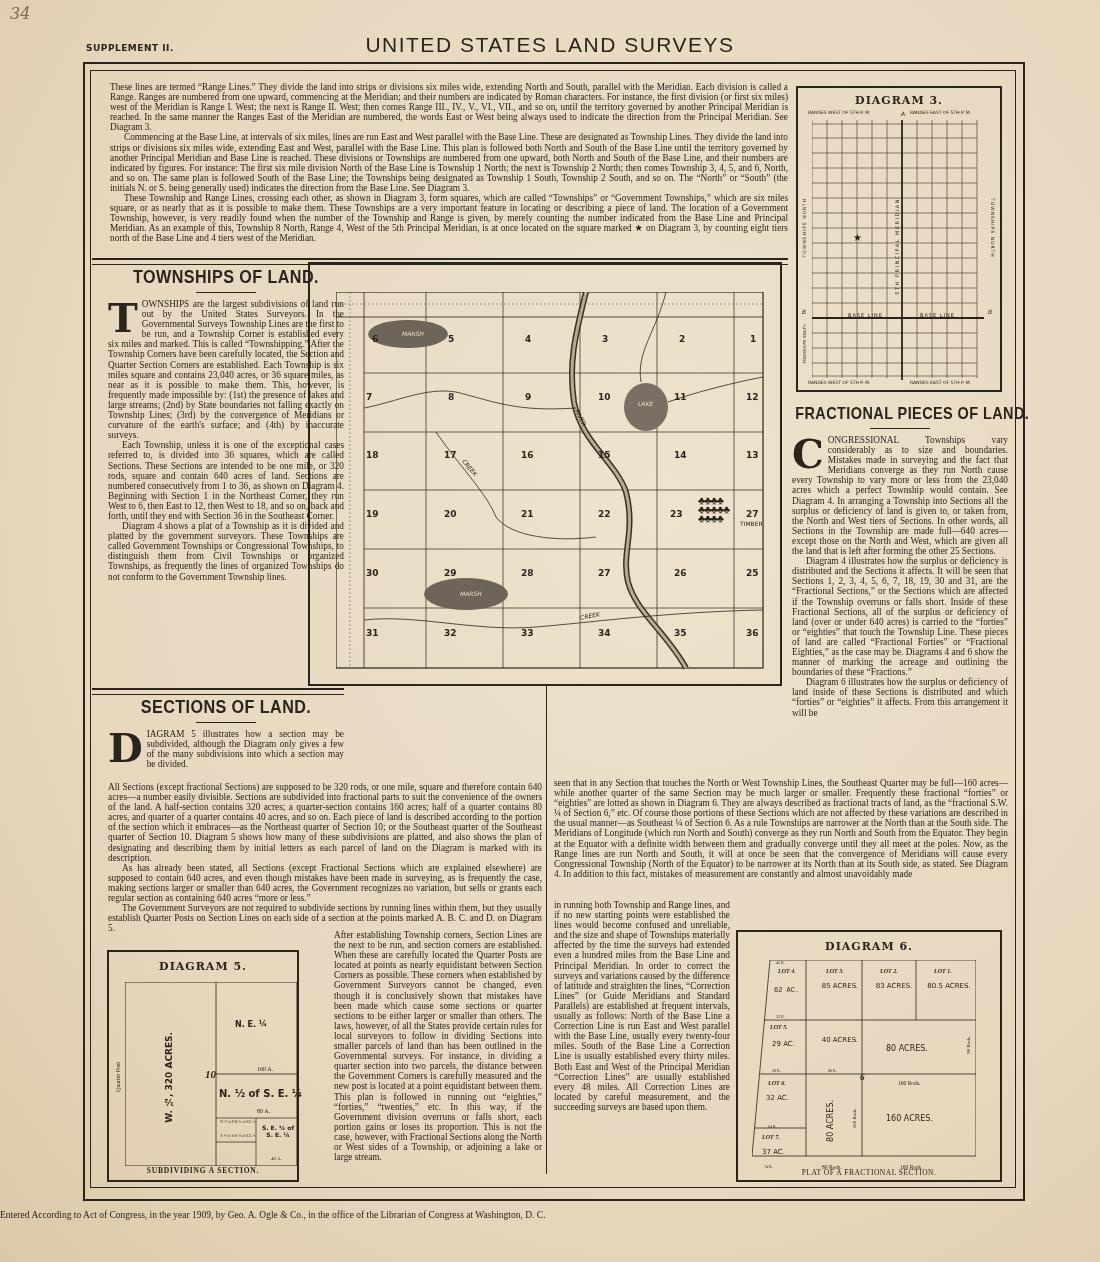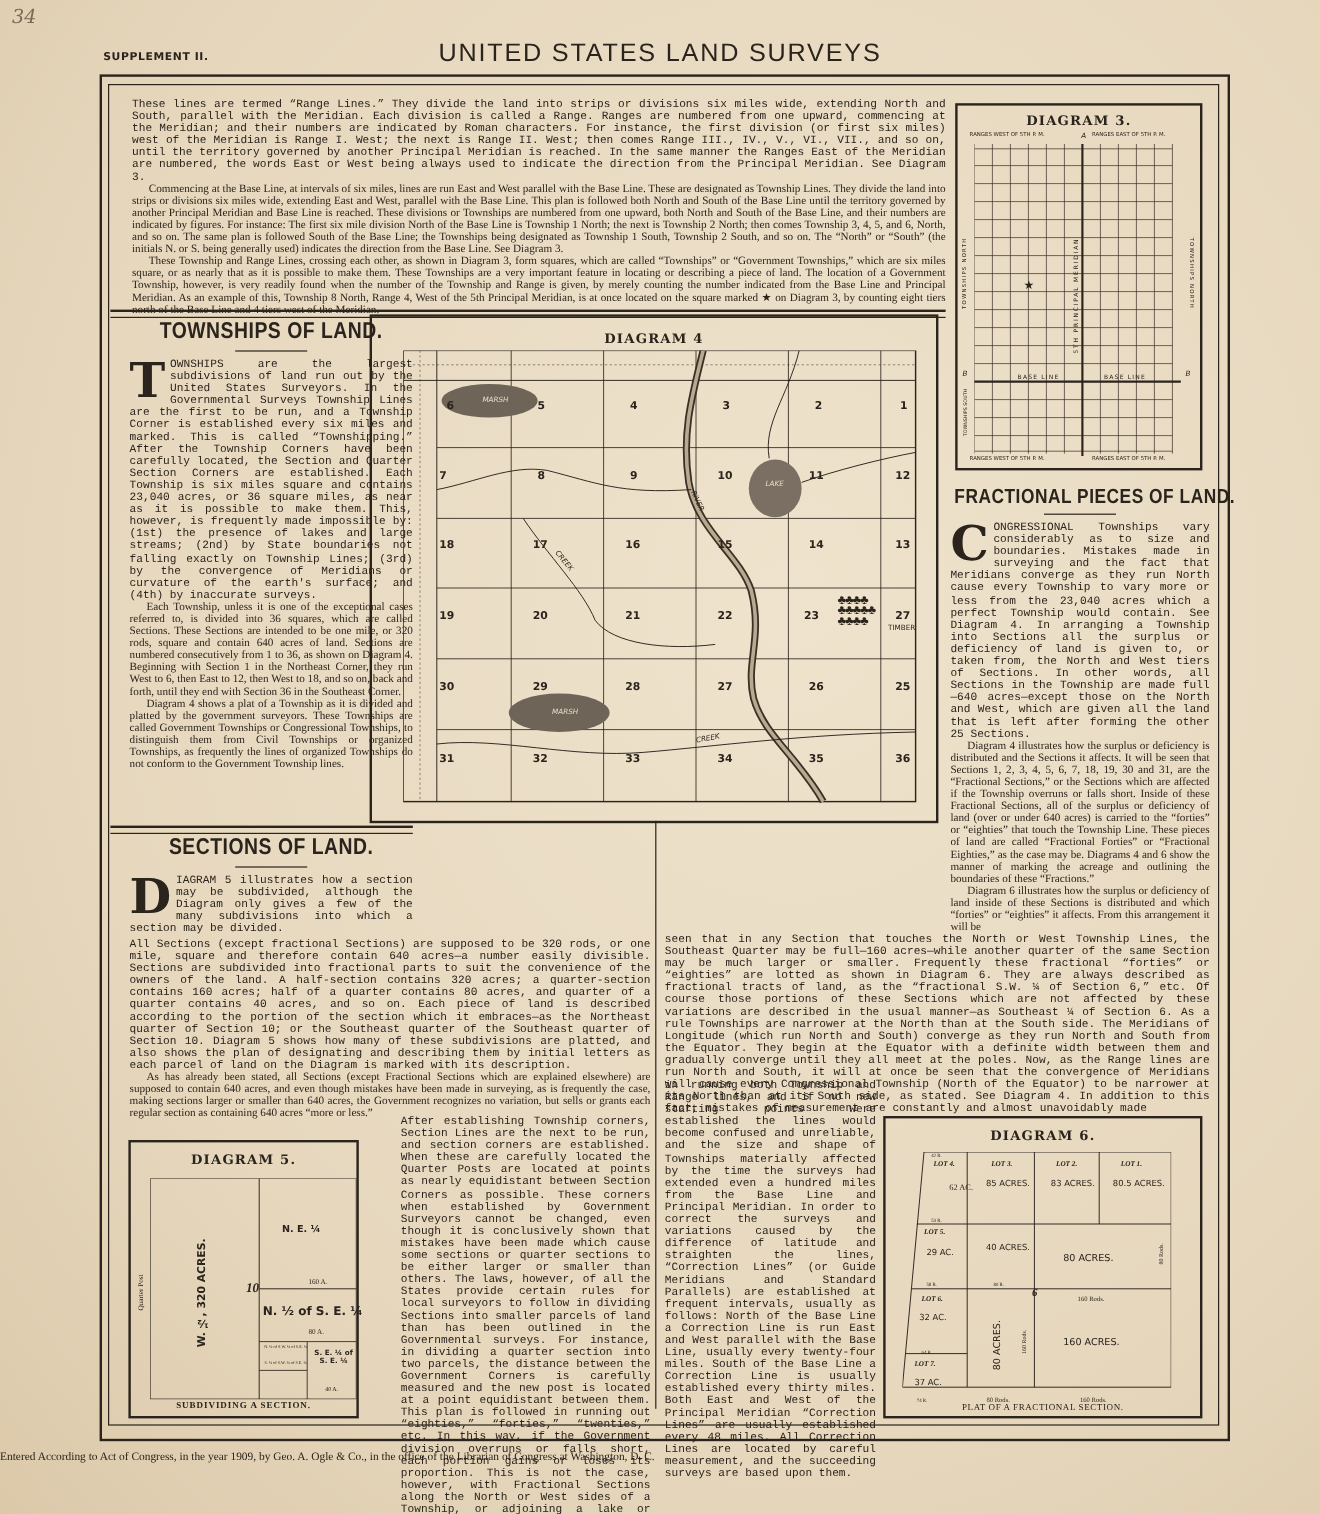--- a/index.html
+++ b/index.html
@@ -6,21 +6,21 @@
   body{width:1100px;height:1262px;background:#e9dcc6;font-family:"Liberation Serif","DejaVu Serif",serif;color:#2b241c;position:relative;overflow:hidden;}
   .paper{position:absolute;inset:0;background:radial-gradient(ellipse at 60% 40%,#efe3cd 0%,#e6d7bd 65%,#dcc9aa 100%);}
   .abs{position:absolute;}
   .pageno{left:10px;top:4px;font-family:"DejaVu Serif",serif;font-size:16px;color:#7a6a55;font-style:italic;}
   .supp{left:86px;top:43px;font-family:"DejaVu Sans",sans-serif;font-size:9px;letter-spacing:0.5px;font-weight:bold;}
   .title{left:0;width:1100px;top:33px;text-align:center;font-family:"Liberation Sans","DejaVu Sans",sans-serif;font-size:21px;letter-spacing:1.5px;}
   .outer{left:83px;top:62px;width:938px;height:1135px;border:2px solid #2b241c;}
   .inner{left:90px;top:70px;width:924px;height:1116px;border:1px solid #2b241c;}
   .txt{font-size:9.3px;line-height:10.1px;text-align:justify;}
   .txt p{margin:0;text-indent:14px;}
-  .txt p.noind{text-indent:0;font-family:Liberation Mono, monospace;}
+  .txt p.noind{text-indent:0;}
   .hr2{height:4px;border-top:2px solid #2b241c;border-bottom:1px solid #2b241c;}
   .h2{font-family:"Liberation Sans","DejaVu Sans",sans-serif;font-weight:bold;font-size:19px;text-align:center;letter-spacing:0.5px;transform:scaleX(0.85);}
   .rule-s{width:60px;height:1px;background:#2b241c;margin:4px auto 6px;}
   .dropcap{float:left;font-size:40px;line-height:34px;font-weight:bold;margin:2px 4px 0 0;font-family:"DejaVu Serif",serif;}
   .box{border:2px solid #2b241c;}
   .dtitle{font-family:"DejaVu Serif",serif;font-weight:bold;font-size:11px;text-align:center;letter-spacing:1px;}
   .cell{position:absolute;font-family:"DejaVu Sans",sans-serif;font-weight:bold;font-size:9px;color:#2b241c;}
   .small{font-size:6px;font-family:"DejaVu Sans",sans-serif;}
   .foot{left:0;width:1100px;top:1210px;font-size:9.5px;}
   .vtext{writing-mode:vertical-rl;transform:rotate(180deg);}
@@ -101,21 +101,20 @@
   <div class="txt">
     <span class="dropcap">T</span>
     <p class="noind">OWNSHIPS are the largest subdivisions of land run out by the United States Surveyors. In the Governmental Surveys Township Lines are the first to be run, and a Township Corner is established every six miles and marked. This is called “Townshipping.” After the Township Corners have been carefully located, the Section and Quarter Section Corners are established. Each Township is six miles square and contains 23,040 acres, or 36 square miles, as near as it is possible to make them. This, however, is frequently made impossible by: (1st) the presence of lakes and large streams; (2nd) by State boundaries not falling exactly on Township Lines; (3rd) by the convergence of Meridians or curvature of the earth's surface; and (4th) by inaccurate surveys.</p>
     <p>Each Township, unless it is one of the exceptional cases referred to, is divided into 36 squares, which are called Sections. These Sections are intended to be one mile, or 320 rods, square and contain 640 acres of land. Sections are numbered consecutively from 1 to 36, as shown on Diagram 4. Beginning with Section 1 in the Northeast Corner, they run West to 6, then East to 12, then West to 18, and so on, back and forth, until they end with Section 36 in the Southeast Corner.</p>
     <p>Diagram 4 shows a plat of a Township as it is divided and platted by the government surveyors. These Townships are called Government Townships or Congressional Townships, to distinguish them from Civil Townships or organized Townships, as frequently the lines of organized Townships do not conform to the Government Township lines.</p>
   </div>
 </div>
 <div class="abs hr2" style="left:92px;top:688px;width:252px;"></div>
 
 <div class="abs box" style="left:308px;top:262px;width:470px;height:420px;border-width:2px;">
-  <div class="dtitle" style="margin-top:12px;">DIAGRAM 4</div>
   <svg class="abs" style="left:26px;top:28px;" width="430" height="380">
     <rect x="0" y="0" width="427" height="376" fill="none" stroke="#2b241c" stroke-width="1.2"></rect>
     <line x1="0" y1="25" x2="427" y2="25" stroke="#2b241c" stroke-width="0.8"></line>
     <line x1="28" y1="0" x2="28" y2="376" stroke="#2b241c" stroke-width="0.8"></line>
     <g stroke="#2b241c" stroke-width="0.7">
       <line x1="28" y1="81" x2="427" y2="81"></line>
         <line x1="28" y1="140" x2="427" y2="140"></line>
         <line x1="28" y1="198" x2="427" y2="198"></line>
         <line x1="28" y1="257" x2="427" y2="257"></line>
         <line x1="28" y1="316" x2="427" y2="316"></line>
@@ -202,20 +201,21 @@
   <div class="h2">SECTIONS OF LAND.</div>
   <div class="rule-s"></div>
   <div class="txt">
     <span class="dropcap">D</span>
     <p class="noind">IAGRAM 5 illustrates how a section may be subdivided, although the Diagram only gives a few of the many subdivisions into which a section may be divided.</p>
   </div>
 </div>
 <div class="abs txt" style="left:108px;top:782px;width:434px;">
   <p class="noind">All Sections (except fractional Sections) are supposed to be 320 rods, or one mile, square and therefore contain 640 acres—a number easily divisible. Sections are subdivided into fractional parts to suit the convenience of the owners of the land. A half-section contains 320 acres; a quarter-section contains 160 acres; half of a quarter contains 80 acres, and quarter of a quarter contains 40 acres, and so on. Each piece of land is described according to the portion of the section which it embraces—as the Northeast quarter of Section 10; or the Southeast quarter of the Southeast quarter of Section 10. Diagram 5 shows how many of these subdivisions are platted, and also shows the plan of designating and describing them by initial letters as each parcel of land on the Diagram is marked with its description.</p>
   <p>As has already been stated, all Sections (except Fractional Sections which are explained elsewhere) are supposed to contain 640 acres, and even though mistakes have been made in surveying, as is frequently the case, making sections larger or smaller than 640 acres, the Government recognizes no variation, but sells or grants each regular section as containing 640 acres “more or less.”</p>
+  <p>The Government Surveyors are not required to subdivide sections by running lines within them, but they usually establish Quarter Posts on Section Lines on each side of a section at the points marked A. B. C. and D. on Diagram 5.</p>
 </div>
 <div class="abs txt" style="left:334px;top:930px;width:208px;">
   <p class="noind">After establishing Township corners, Section Lines are the next to be run, and section corners are established. When these are carefully located the Quarter Posts are located at points as nearly equidistant between Section Corners as possible. These corners when established by Government Surveyors cannot be changed, even though it is conclusively shown that mistakes have been made which cause some sections or quarter sections to be either larger or smaller than others. The laws, however, of all the States provide certain rules for local surveyors to follow in dividing Sections into smaller parcels of land than has been outlined in the Governmental surveys. For instance, in dividing a quarter section into two parcels, the distance between the Government Corners is carefully measured and the new post is located at a point equidistant between them. This plan is followed in running out “eighties,” “forties,” “twenties,” etc. In this way, if the Government division overruns or falls short, each portion gains or loses its proportion. This is not the case, however, with Fractional Sections along the North or West sides of a Township, or adjoining a lake or large stream.</p>
 </div>
 
 <div class="abs" style="left:546px;top:684px;width:1px;height:490px;background:#2b241c;"></div>
 <div class="abs txt" style="left:554px;top:778px;width:454px;">
   <p class="noind">seen that in any Section that touches the North or West Township Lines, the Southeast Quarter may be full—160 acres—while another quarter of the same Section may be much larger or smaller. Frequently these fractional “forties” or “eighties” are lotted as shown in Diagram 6. They are always described as fractional tracts of land, as the “fractional S.W. ¼ of Section 6,” etc. Of course those portions of these Sections which are not affected by these variations are described in the usual manner—as Southeast ¼ of Section 6. As a rule Townships are narrower at the North than at the South side. The Meridians of Longitude (which run North and South) converge as they run North and South from the Equator. They begin at the Equator with a definite width between them and gradually converge until they all meet at the poles. Now, as the Range lines are run North and South, it will at once be seen that the convergence of Meridians will cause every Congressional Township (North of the Equator) to be narrower at its North than at its South side, as stated. See Diagram 4. In addition to this fact, mistakes of measurement are constantly and almost unavoidably made</p>
 </div>
 <div class="abs txt" style="left:554px;top:900px;width:176px;">
@@ -255,21 +255,21 @@
       <polygon points="18,0 224,0 224,196 0,196"></polygon>
       <line x1="54" y1="0" x2="54" y2="196"></line>
       <line x1="110" y1="0" x2="110" y2="196"></line>
       <line x1="164" y1="0" x2="164" y2="60"></line>
       <line x1="12" y1="60" x2="224" y2="60"></line>
       <line x1="8" y1="114" x2="224" y2="114"></line>
       <line x1="3" y1="168" x2="54" y2="168"></line>
     </g>
   </svg>
   <div class="abs" style="left:40px;top:36px;font-size:6px;font-style:italic;font-weight:bold;">LOT 4.</div>
-  <div class="abs" style="left:36px;top:54px;font-family:Liberation Serif, serif;font-size:7px;margin-left:17px;">62 AC.</div>
+  <div class="abs" style="left:36px;top:54px;font-family:Liberation Mono, monospace;font-size:7px;">62 AC.</div>
   <div class="abs" style="left:88px;top:36px;font-size:6px;font-style:italic;font-weight:bold;">LOT 3.</div>
   <div class="abs" style="left:80px;top:50px;width:44px;text-align:center;font-family:'DejaVu Sans',sans-serif;font-size:7px;">85 ACRES.</div>
   <div class="abs" style="left:142px;top:36px;font-size:6px;font-style:italic;font-weight:bold;">LOT 2.</div>
   <div class="abs" style="left:134px;top:50px;width:44px;text-align:center;font-family:'DejaVu Sans',sans-serif;font-size:7px;">83 ACRES.</div>
   <div class="abs" style="left:196px;top:36px;font-size:6px;font-style:italic;font-weight:bold;">LOT 1.</div>
   <div class="abs" style="left:188px;top:50px;width:46px;text-align:center;font-family:'DejaVu Sans',sans-serif;font-size:7px;">80.5 ACRES.</div>
   <div class="abs" style="left:32px;top:92px;font-size:6px;font-style:italic;font-weight:bold;">LOT 5.</div>
   <div class="abs" style="left:34px;top:108px;font-family:'DejaVu Sans',sans-serif;font-size:7px;">29 AC.</div>
   <div class="abs" style="left:80px;top:104px;width:44px;text-align:center;font-family:'DejaVu Sans',sans-serif;font-size:7px;">40 ACRES.</div>
   <div class="abs" style="left:148px;top:112px;font-family:'DejaVu Sans',sans-serif;font-size:8px;">80 ACRES.</div>

